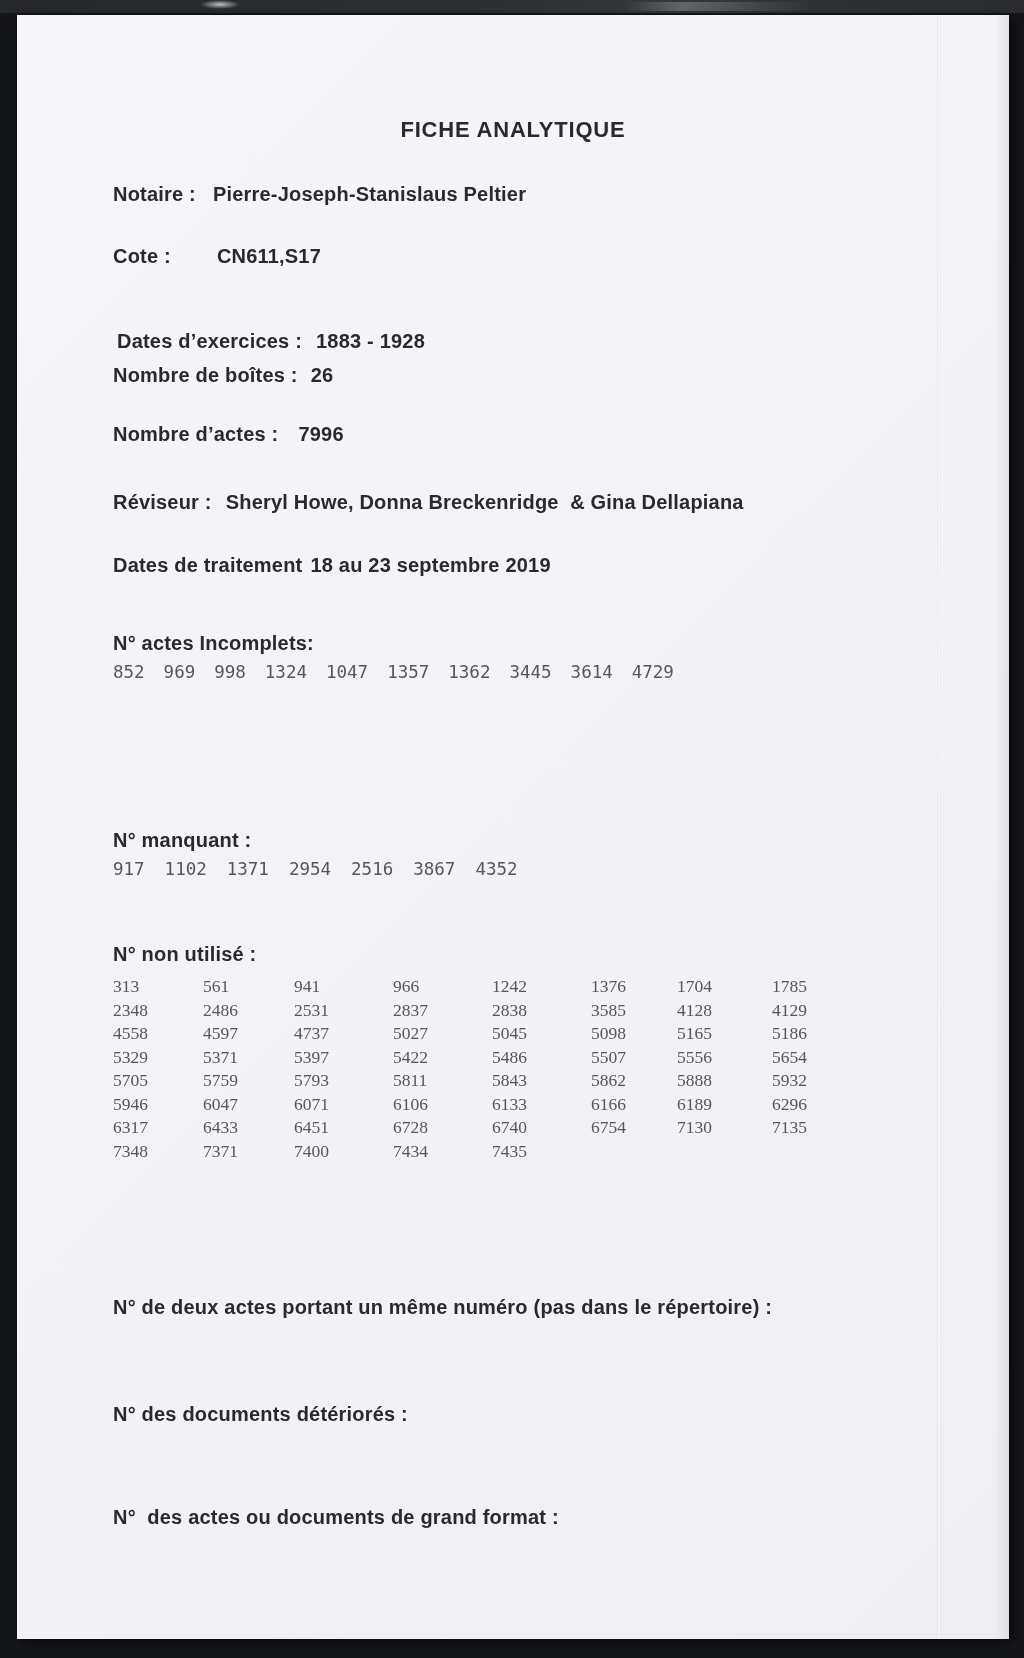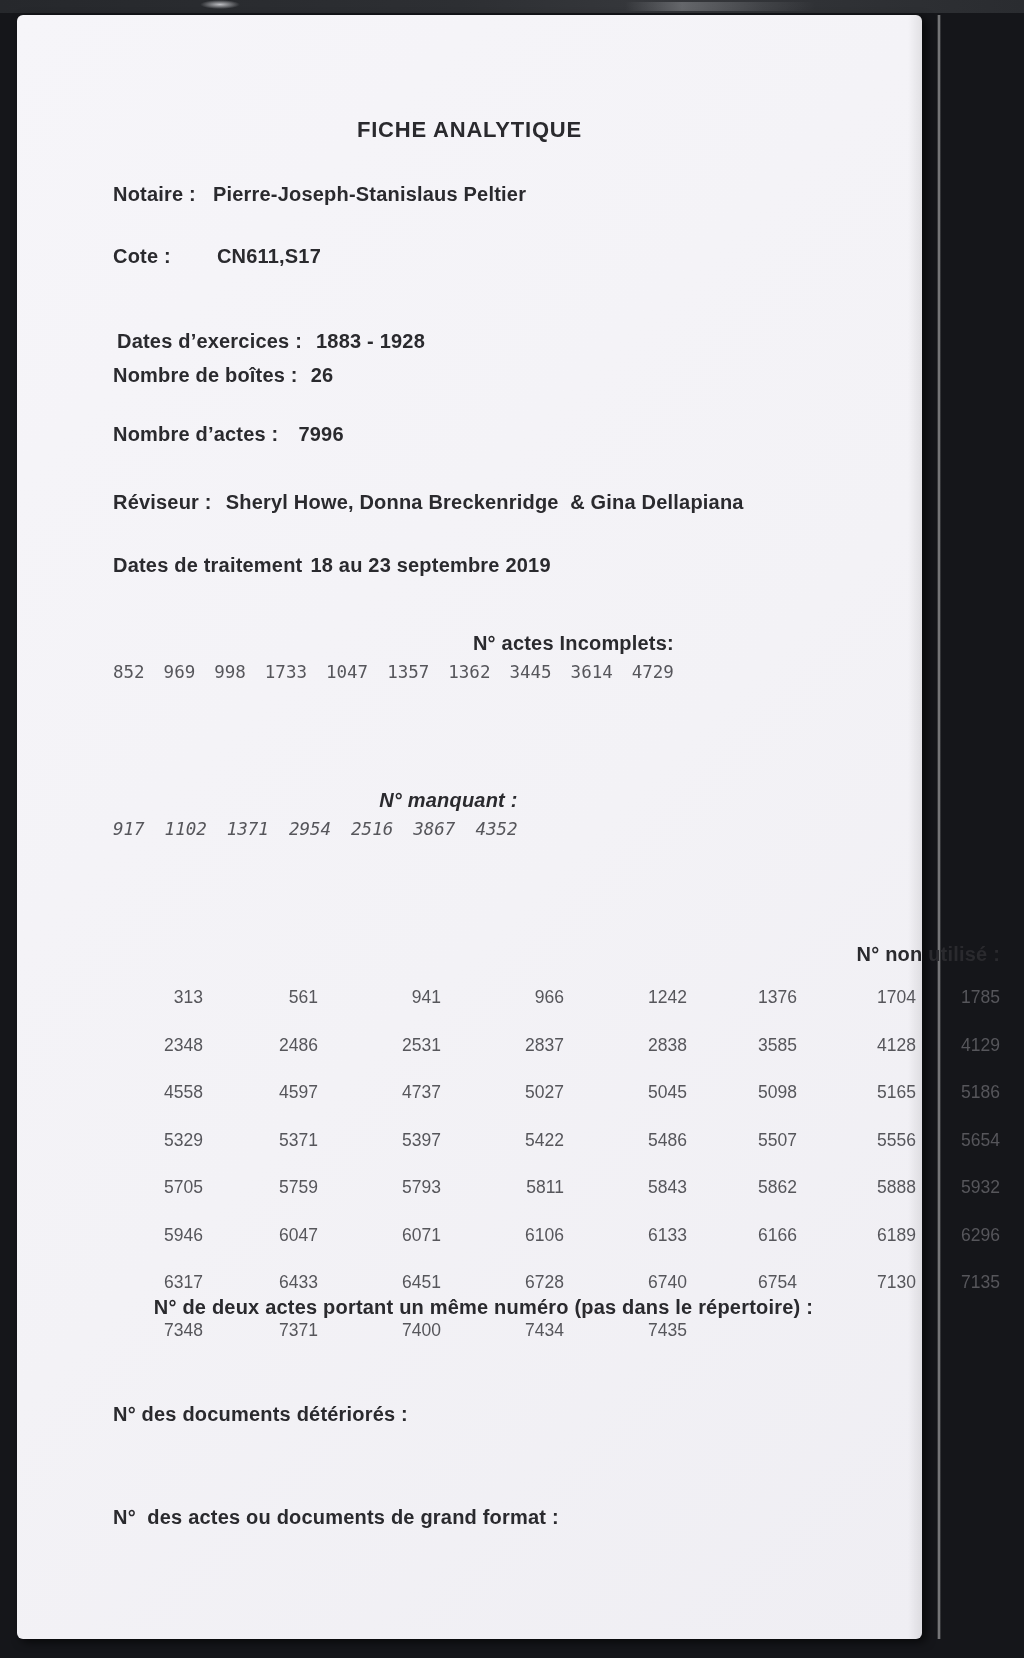--- a/index.html
+++ b/index.html
@@ -16,24 +16,23 @@
   .strip-smudge-left{
     position:absolute;top:0;left:200px;width:40px;height:9px;
     background:radial-gradient(ellipse at center,rgba(215,216,220,0.85) 0%,rgba(215,216,220,0) 70%);
   }
   .strip-smudge-center{
     position:absolute;top:2px;left:625px;width:190px;height:9px;
     background:linear-gradient(90deg,rgba(150,152,156,0) 0%,rgba(160,162,166,0.45) 30%,rgba(120,122,126,0.25) 70%,rgba(150,152,156,0) 100%);
   }
   
   .page{
-    position:absolute;left:17px;top:15px;width:905px;height:1624px;
+    position:absolute;left:17px;top:15px;width:992px;height:1624px;
     background:linear-gradient(135deg,#f6f5f9 0%,#f3f2f6 55%,#efeef3 100%);
     box-shadow:4px 3px 10px rgba(0,0,0,0.65);
-    border-radius:6px;
   }
   .crease{
     position:absolute;top:0;bottom:0;left:920px;width:4px;
     background:linear-gradient(90deg,rgba(0,0,0,0.05) 0%,rgba(255,255,255,0.55) 50%,rgba(0,0,0,0.03) 100%);
   }
   .page-edge-shade{
     position:absolute;top:0;bottom:0;right:0;width:14px;
     background:linear-gradient(90deg,rgba(0,0,0,0) 0%,rgba(0,0,0,0.08) 100%);
   }
   
@@ -45,40 +44,40 @@
     position:absolute;left:96px;display:flex;gap:17px;white-space:pre;
     font-size:20px;font-weight:700;letter-spacing:0.2px;color:#2a2a2e;
   }
   .f-notaire{top:168px;}
   .f-cote{top:230px;gap:46px;}
   .f-datesex{top:291px;left:100px;gap:14px;margin-top:24px;}
   .f-boites{top:349px;gap:13px;}
   .f-actes{top:408px;gap:20px;}
   .f-reviseur{top:476px;gap:14px;}
   .f-traitement{top:539px;gap:8px;}
-  .section{position:absolute;left:96px;text-align:right;}
+  .section{position:absolute;left:96px;}
   .sheading{
     font-size:20px;font-weight:700;letter-spacing:0.2px;color:#2a2a2e;white-space:pre;
   }
   .s-incomplets{top:617px;}
-  .s-manquant{top:774px;font-style:italic;}
+  .s-manquant{top:814px;}
   .s-nonutilise{top:928px;}
   .s-deuxactes{top:1273px;width:700px;}
   .s-deuxactes .sheading{white-space:normal;line-height:39px;}
   .s-deteriores{top:1388px;}
   .s-grandformat{top:1491px;}
   .numline{
     display:flex;gap:19px;margin-top:7px;
     font-family:"DejaVu Sans Mono",monospace;font-size:17.5px;color:#56565b;
   }
   .s-manquant .numline{gap:20px;}
   .numgrid{
     display:grid;grid-template-columns:90px 91px 99px 99px 99px 86px 95px 60px;
-    margin-top:20px;line-height:23.5px;
-    font-family:Liberation Sans, sans-serif;font-size:17.5px;color:#56565b;gap:24px;
+    margin-top:9px;line-height:23.5px;
+    font-family:Liberation Serif, serif;font-size:17.5px;color:#56565b;
   }
 </style>
 </head>
 <body>
 
 <div class="photo-strip">
   <div class="strip-smudge-left"></div>
   <div class="strip-smudge-center"></div>
 </div>
 
@@ -122,21 +121,21 @@
     <span>Dates de traitement</span>
     <span>18 au 23 septembre 2019</span>
   </div>
 
   <div class="section s-incomplets">
     <div class="sheading">N° actes Incomplets:</div>
     <div class="numline">
         <span>852</span>
         <span>969</span>
         <span>998</span>
-        <span>1733</span>
+        <span>1324</span>
         <span>1047</span>
         <span>1357</span>
         <span>1362</span>
         <span>3445</span>
         <span>3614</span>
         <span>4729</span>
       </div>
   </div>
 
   <div class="section s-manquant">

